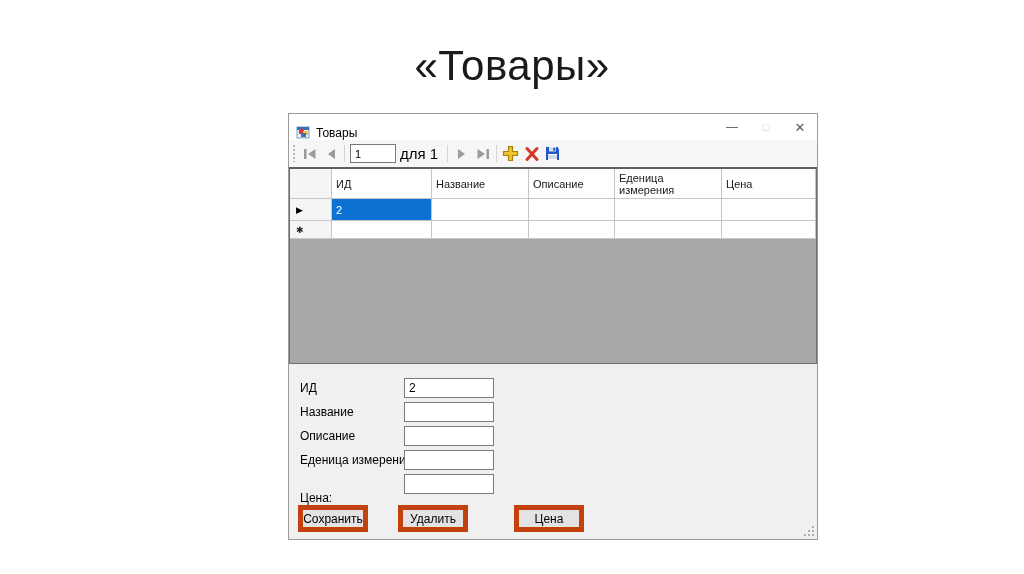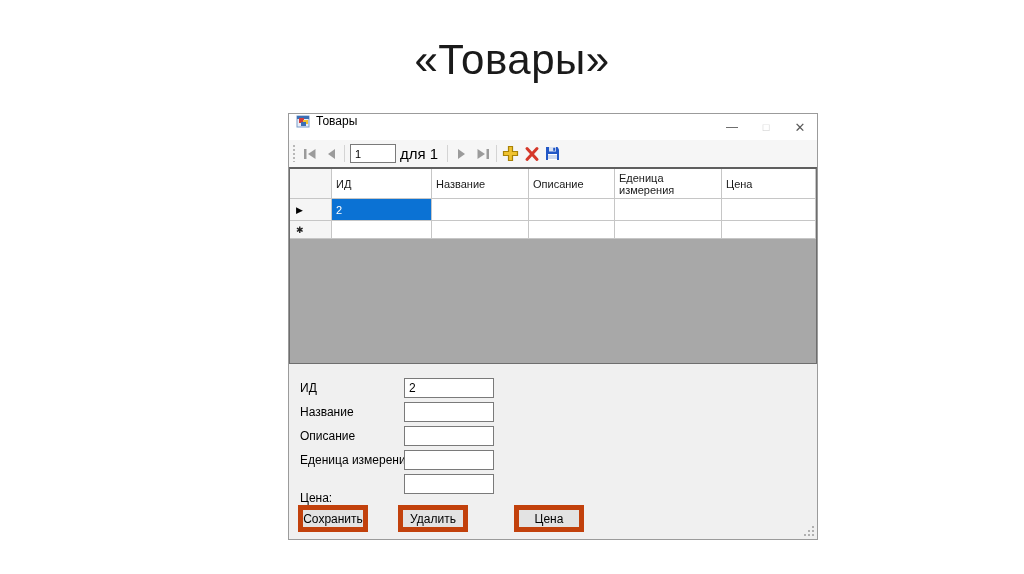--- a/index.html
+++ b/index.html
@@ -5,41 +5,41 @@
   * { margin: 0; padding: 0; box-sizing: border-box; }
   html, body {
     width: 1024px; height: 574px;
     background: #ffffff;
     font-family: "Liberation Sans", sans-serif;
     overflow: hidden;
     position: relative;
   }
   .slide-title {
     position: absolute;
-    top: 36px; left: 0; width: 1024px;
+    top: 42px; left: 0; width: 1024px;
     text-align: center;
     font-size: 42px;
     font-weight: 400;
     color: #1a1a1a;
     letter-spacing: 0.5px;
   }
   
   .app-window {
     position: absolute;
     left: 288px; top: 113px;
     width: 530px; height: 427px;
     background: #f0f0f0;
     border: 1px solid #9b9b9b;
   }
   
   .titlebar {
     position: absolute; top: 0; left: 0; right: 0;
     height: 26px;
     background: #ffffff;
-    display: flex; align-items: flex-start;
+    display: flex; align-items: flex-end;
     padding-left: 7px;
   }
   .titlebar .app-icon { width: 15px; height: 15px; margin-right: 5px; flex: 0 0 auto; }
   .titlebar .title-text { font-size: 12px; color: #000; }
   .titlebar .controls {
     margin-left: auto;
     display: flex; height: 100%;
   }
   .titlebar .ctl {
     width: 34px; height: 100%;

